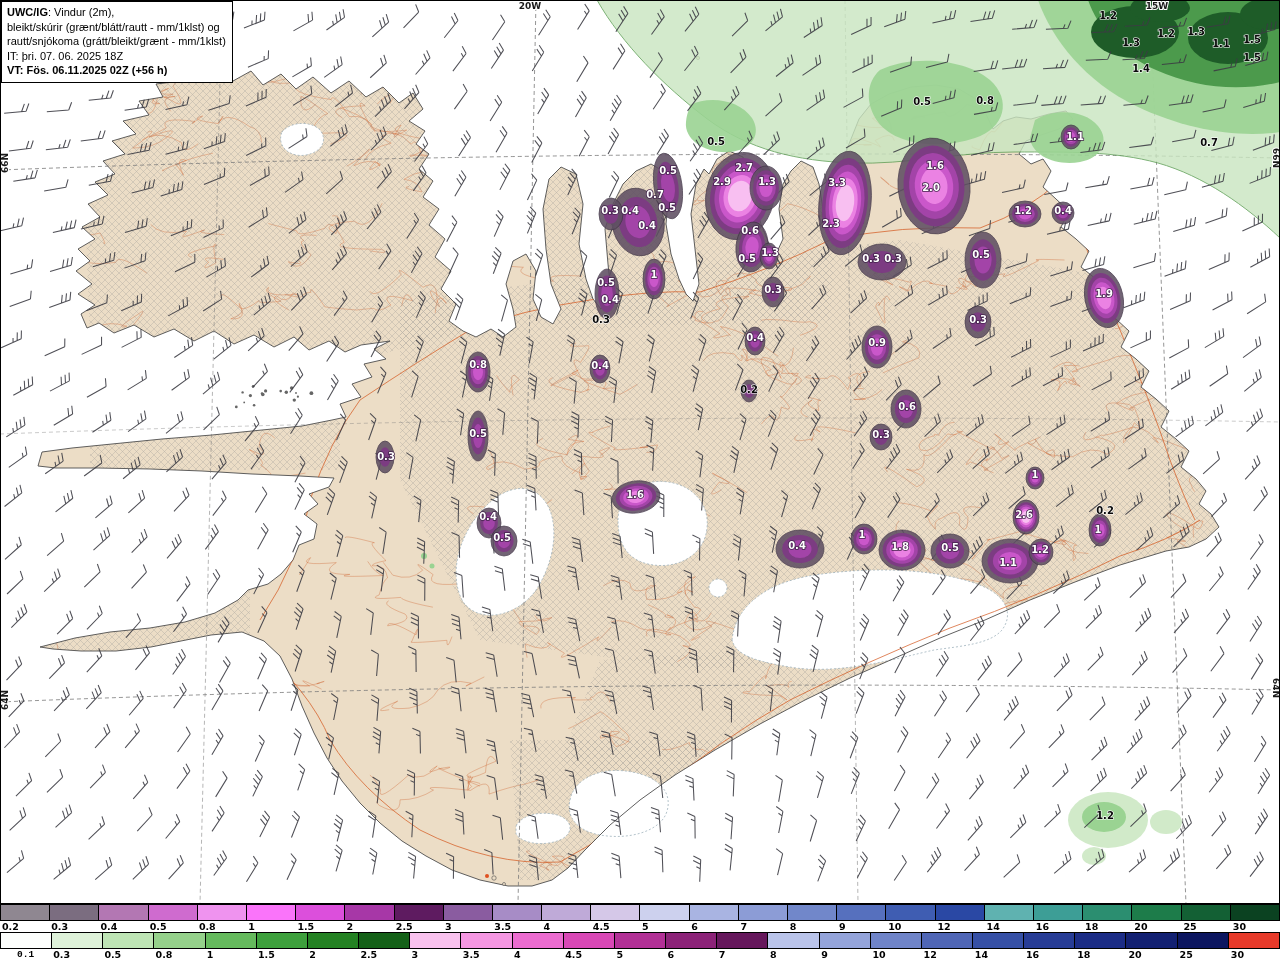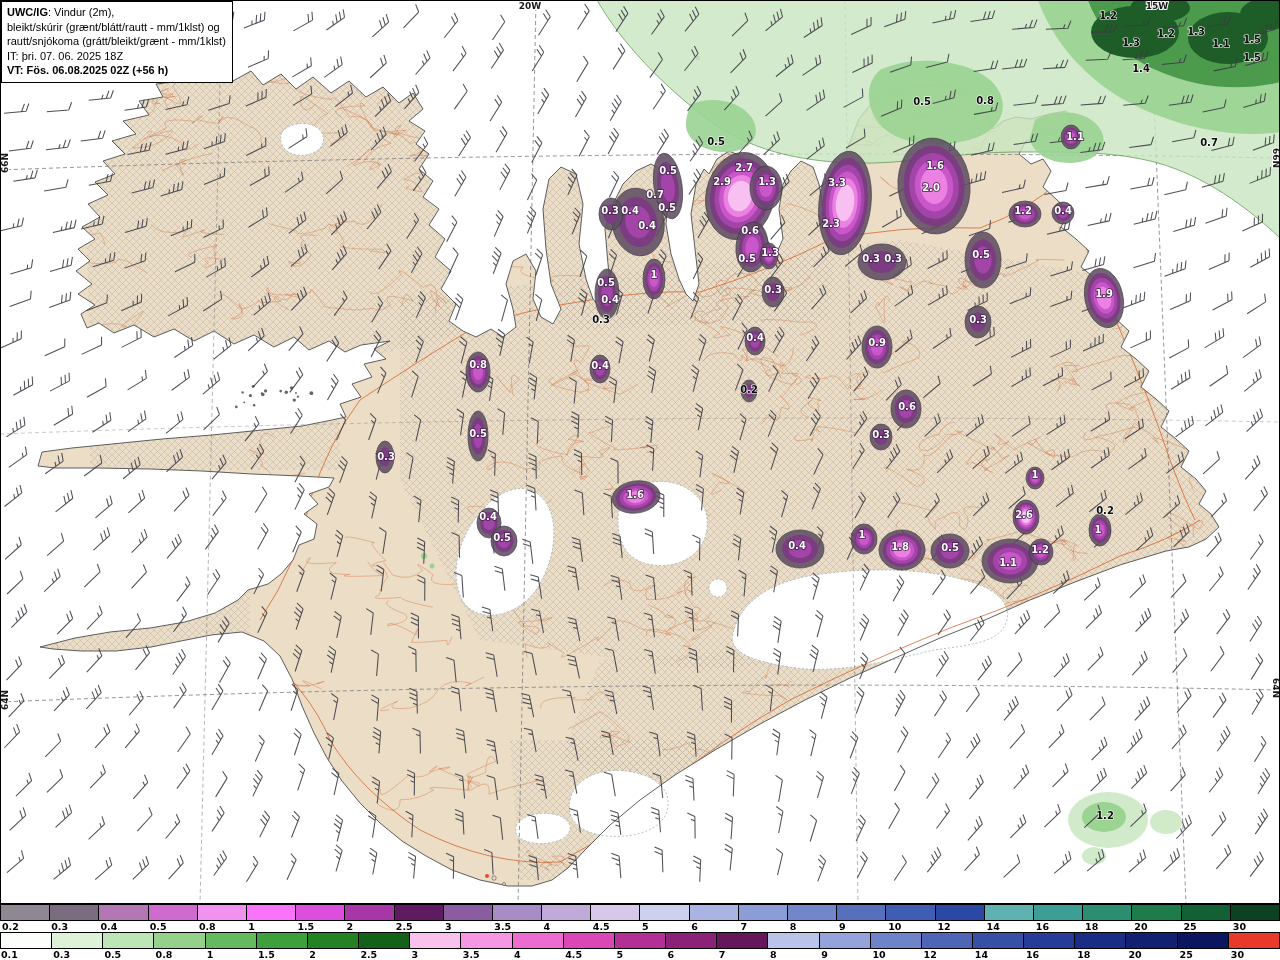--- a/index.html
+++ b/index.html
@@ -2720,21 +2720,21 @@
       </g>
 
     <rect x="0.5" y="0.5" width="1279" height="903" fill="none" stroke="#000" stroke-width="1"></rect>
   </svg>
 
   <div class="title-box">
     <div><span class="b">UWC/IG</span><span>: Vindur (2m),</span></div>
     <div>bleikt/skúrir (grænt/blátt/rautt - mm/1klst) og</div>
     <div>rautt/snjókoma (grátt/bleikt/grænt - mm/1klst)</div>
     <div>IT: þri. 07. 06. 2025 18Z</div>
-    <div class="b">VT: Fös. 06.08.2025 02Z (+56 h)</div>
+    <div class="b">VT: Fös. 06.11.2025 02Z (+56 h)</div>
   </div>
 
   <div class="bars">
     <div>
       <div class="swatches" id="bar-0-swatches">
           <div class="swatch" style="background: rgb(143, 135, 145);"></div>
           <div class="swatch" style="background: rgb(123, 109, 128);"></div>
           <div class="swatch" style="background: rgb(179, 119, 179);"></div>
           <div class="swatch" style="background: rgb(207, 107, 207);"></div>
           <div class="swatch" style="background: rgb(239, 147, 239);"></div>
@@ -2811,21 +2811,21 @@
           <div class="swatch" style="background: rgb(111, 132, 200);"></div>
           <div class="swatch" style="background: rgb(79, 102, 182);"></div>
           <div class="swatch" style="background: rgb(54, 80, 166);"></div>
           <div class="swatch" style="background: rgb(39, 60, 150);"></div>
           <div class="swatch" style="background: rgb(27, 44, 134);"></div>
           <div class="swatch" style="background: rgb(18, 32, 114);"></div>
           <div class="swatch" style="background: rgb(12, 22, 96);"></div>
           <div class="swatch" style="background: rgb(231, 58, 42);"></div>
         </div>
       <div class="labels" id="bar-1-labels">
-          <span class="bar-label" style="left: 1px;">0.1</span>
+          <span class="bar-label" style="left: 17px; font-family: Liberation Mono, monospace;">0.1</span>
           <span class="bar-label" style="left: 53.2px;">0.3</span>
           <span class="bar-label" style="left: 104.4px;">0.5</span>
           <span class="bar-label" style="left: 155.6px;">0.8</span>
           <span class="bar-label" style="left: 206.8px;">1</span>
           <span class="bar-label" style="left: 258px;">1.5</span>
           <span class="bar-label" style="left: 309.2px;">2</span>
           <span class="bar-label" style="left: 360.4px;">2.5</span>
           <span class="bar-label" style="left: 411.6px;">3</span>
           <span class="bar-label" style="left: 462.8px;">3.5</span>
           <span class="bar-label" style="left: 514px;">4</span>

